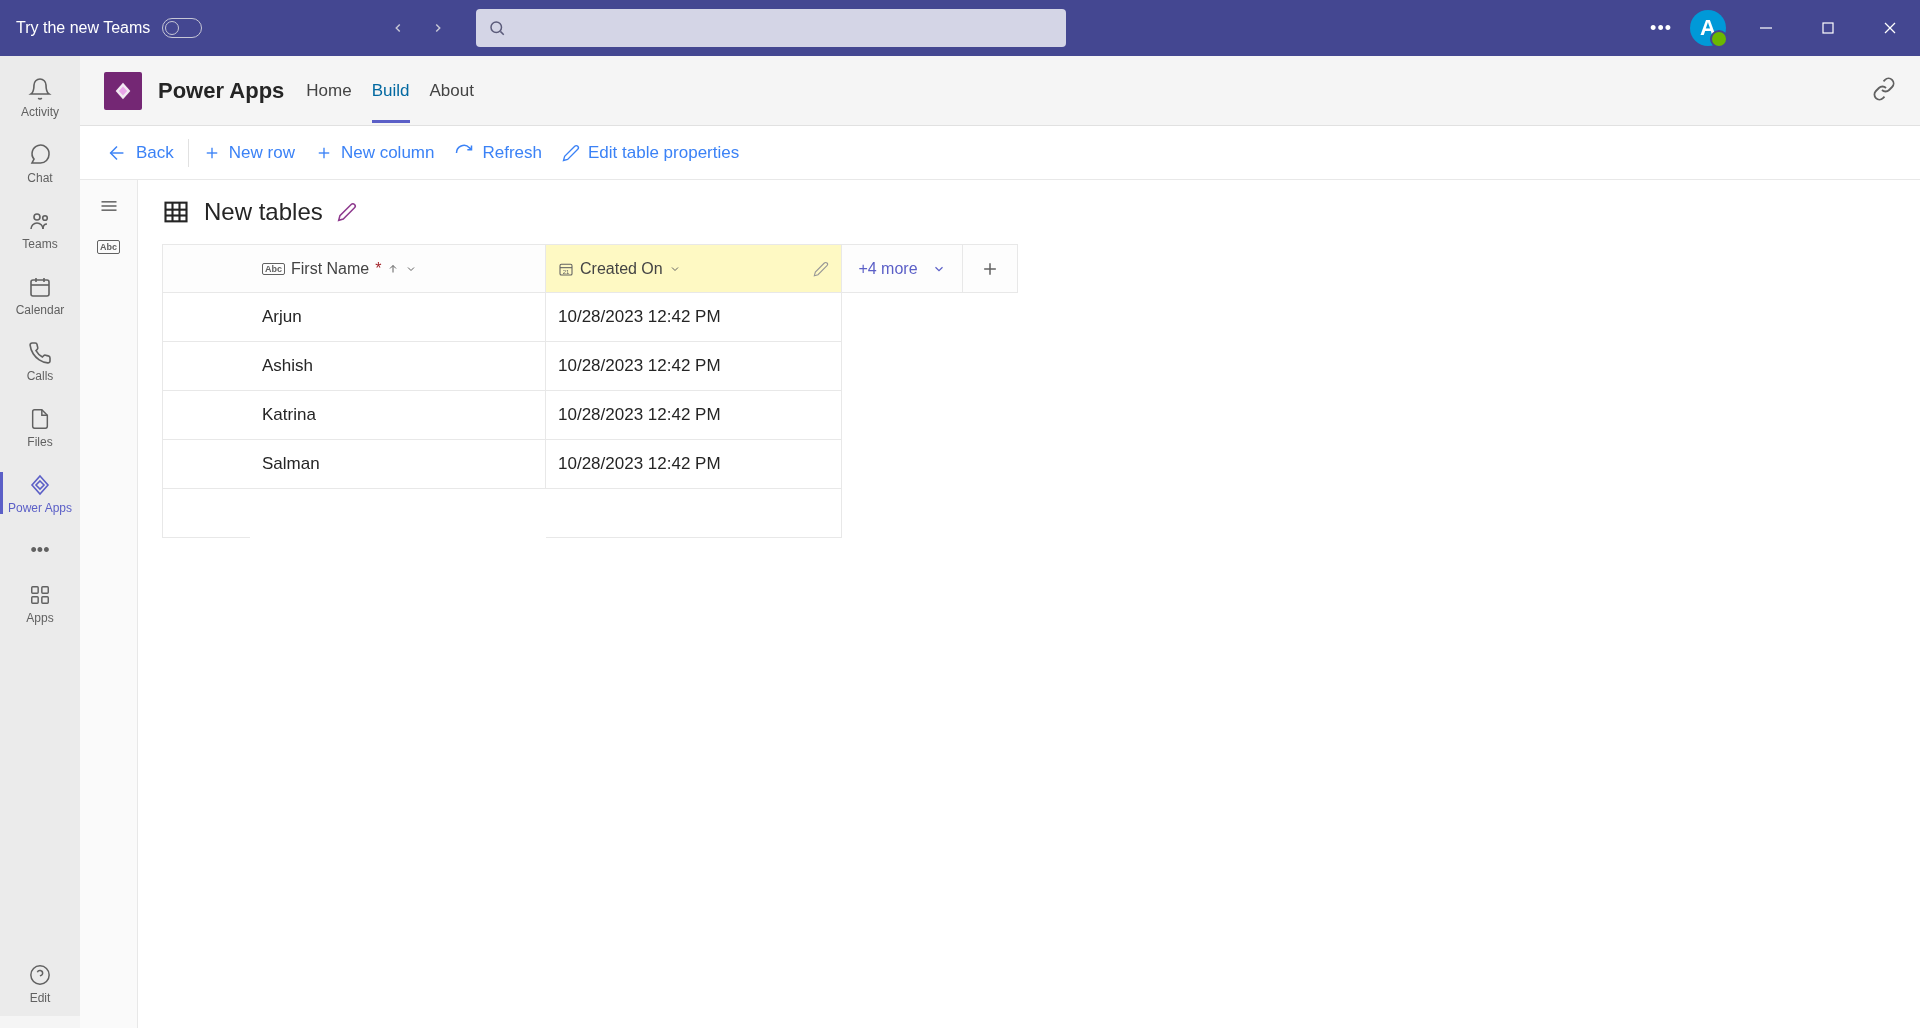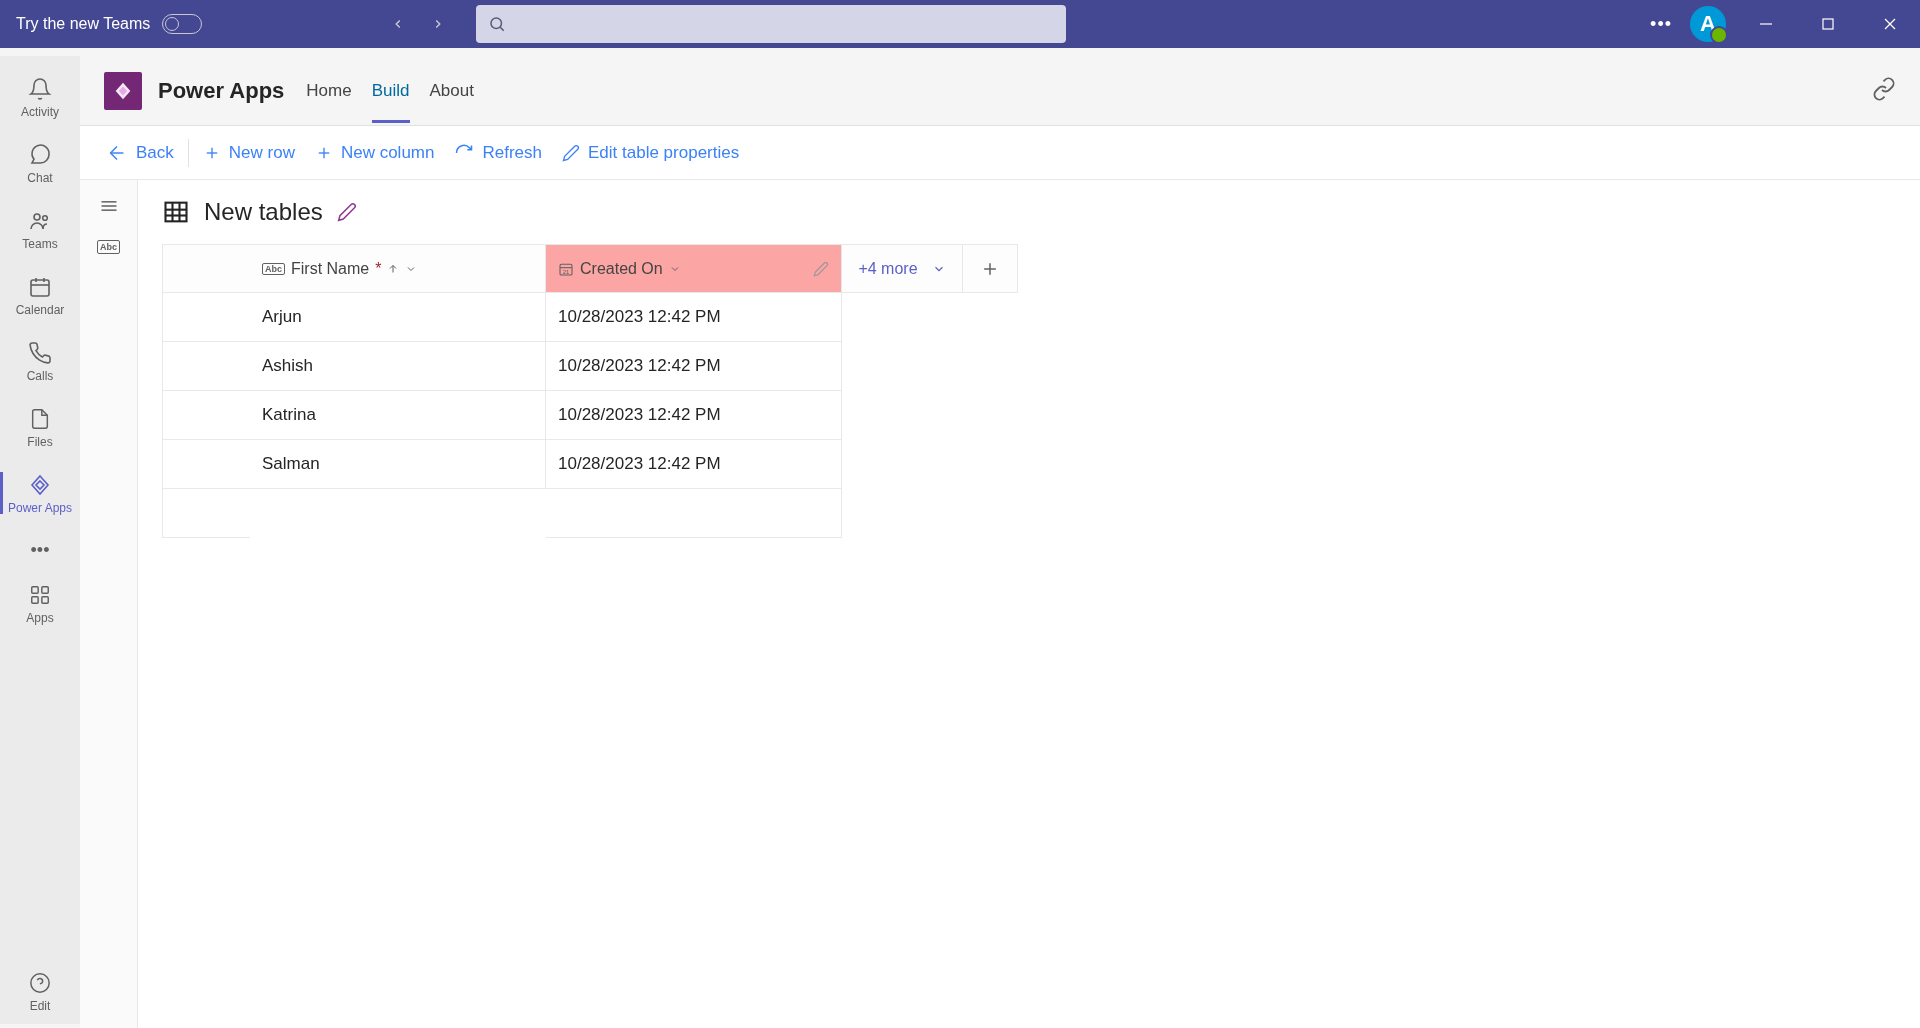--- a/index.html
+++ b/index.html
@@ -1,20 +1,20 @@
 <!DOCTYPE html>
 <html><head>
   <meta charset="utf-8">
   <style>
     * { margin: 0; padding: 0; box-sizing: border-box; font-family: "Segoe UI", Tahoma, sans-serif; }
     body { background: #f5f5f5; overflow: hidden; }
     
     
     .title-bar {
-      height: 48px;
+      height: 56px;
       background: #444791;
       display: flex;
       align-items: center;
       color: #fff;
       padding: 0 8px;
     }
     .try-teams { font-size: 16px; margin-left: 8px; margin-right: 12px; }
     .toggle {
       width: 40px; height: 20px; border: 1.5px solid #c7c7d6; border-radius: 20px;
       position: relative; cursor: pointer;
@@ -43,21 +43,21 @@
     }
     .avatar::after {
       content: ""; position: absolute; right: -2px; bottom: -2px;
       width: 14px; height: 14px; border-radius: 50%; background: #6bb700;
       border: 2px solid #444791;
     }
     .win-btn { width: 44px; height: 44px; display: flex; align-items: center; justify-content: center; cursor: pointer; color: #fff; }
     
     
     .left-rail {
-      position: absolute; left: 0; top: 56px; bottom: 4px; width: 80px;
+      position: absolute; left: 0; top: 56px; bottom: 12px; width: 80px;
       background: #ebebeb; display: flex; flex-direction: column; align-items: center;
       padding-top: 8px;
     }
     .rail-item {
       width: 80px; height: 66px; display: flex; flex-direction: column;
       align-items: center; justify-content: center; cursor: pointer;
       color: #616161; font-size: 12px; gap: 3px; position: relative;
     }
     .rail-item.active { color: #5b5fc7; }
     .rail-item.active::before {
@@ -121,21 +121,21 @@
     
     .col { display: flex; flex-direction: column; }
     .col.name { width: 296px; }
     .col.date { width: 296px; }
     
     .th {
       height: 49px; border: 1px solid #e8e8e8; border-left: none;
       display: flex; align-items: center; padding: 0 12px; font-size: 16px;
       color: #444; background: #fdfdfd; gap: 6px;
     }
-    .th.date { background: #fca5a5; }
+    .th.date { background: #fef9c3; }
     .th.more { color: #5b5fc7; justify-content: center; cursor: pointer; border-right: none;}
     .th.plus { width: 56px; justify-content: center; color: #616161; cursor: pointer; border-left: 1px solid #e8e8e8;}
     
     .td {
       height: 49px; border: 1px solid #e8e8e8; border-top: none; border-left: none;
       display: flex; align-items: center; padding: 0 12px; font-size: 17px; color: #252525;
     }
     .td.placeholder { color: #999; font-style: italic; }
     .req { color: #a4262c; }
     .type-badge {

